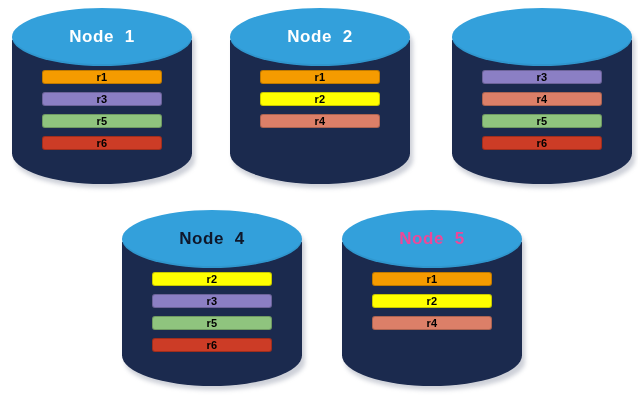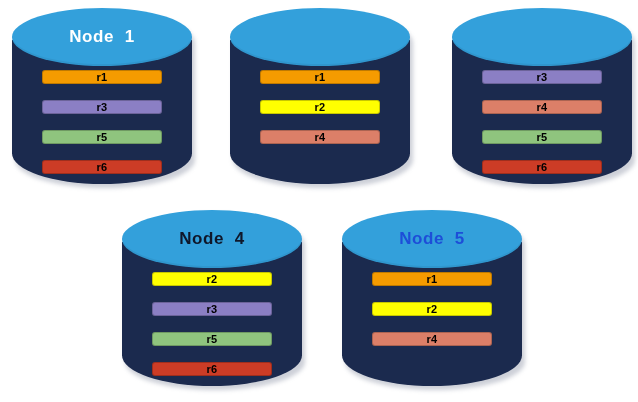--- a/index.html
+++ b/index.html
@@ -93,21 +93,21 @@
     position: absolute;
     left: 30px;
     top: 62px;
     width: 120px;
     z-index: 3;
   }
 
   .bar {
     position: relative;
     height: 14px;
-    margin-bottom: 16px;
+    margin-bottom: 8px;
     border-radius: 3px;
     display: flex;
     align-items: center;
     justify-content: center;
     box-sizing: border-box;
     border: 1px solid rgba(0, 0, 0, 0.22);
   }
 
   .bar:last-child {
     margin-bottom: 0;
@@ -144,20 +144,21 @@
         <div class="bar" style="background: rgb(204, 60, 38);">
           <span class="bar-label">r6</span>
         </div>
       </div>
     </div>
     <div class="node" style="left: 230px; top: 8px;">
       <div class="cyl-shadow"></div>
       <div class="cyl-body" style="background: rgb(27, 42, 78);"></div>
       <div class="cyl-side" style="background: rgb(27, 42, 78);"></div>
       <div class="cyl-top" style="background: rgb(51, 160, 219);"></div>
+      <div class="node-title" style="color: rgb(255, 255, 255);">Node  2</div>
       <div class="bars">
         <div class="bar" style="background: rgb(245, 155, 0);">
           <span class="bar-label">r1</span>
         </div>
         <div class="bar" style="background: rgb(255, 255, 0);">
           <span class="bar-label">r2</span>
         </div>
         <div class="bar" style="background: rgb(220, 127, 104);">
           <span class="bar-label">r4</span>
         </div>
@@ -202,21 +203,21 @@
         <div class="bar" style="background: rgb(204, 60, 38);">
           <span class="bar-label">r6</span>
         </div>
       </div>
     </div>
     <div class="node" style="left: 342px; top: 210px;">
       <div class="cyl-shadow"></div>
       <div class="cyl-body" style="background: rgb(27, 42, 78);"></div>
       <div class="cyl-side" style="background: rgb(27, 42, 78);"></div>
       <div class="cyl-top" style="background: rgb(51, 160, 219);"></div>
-      <div class="node-title" style="color: #1d4ed8;">Node  5</div>
+      <div class="node-title" style="color: #ec4899;">Node  5</div>
       <div class="bars">
         <div class="bar" style="background: rgb(245, 155, 0);">
           <span class="bar-label">r1</span>
         </div>
         <div class="bar" style="background: rgb(255, 255, 0);">
           <span class="bar-label">r2</span>
         </div>
         <div class="bar" style="background: rgb(220, 127, 104);">
           <span class="bar-label">r4</span>
         </div>

